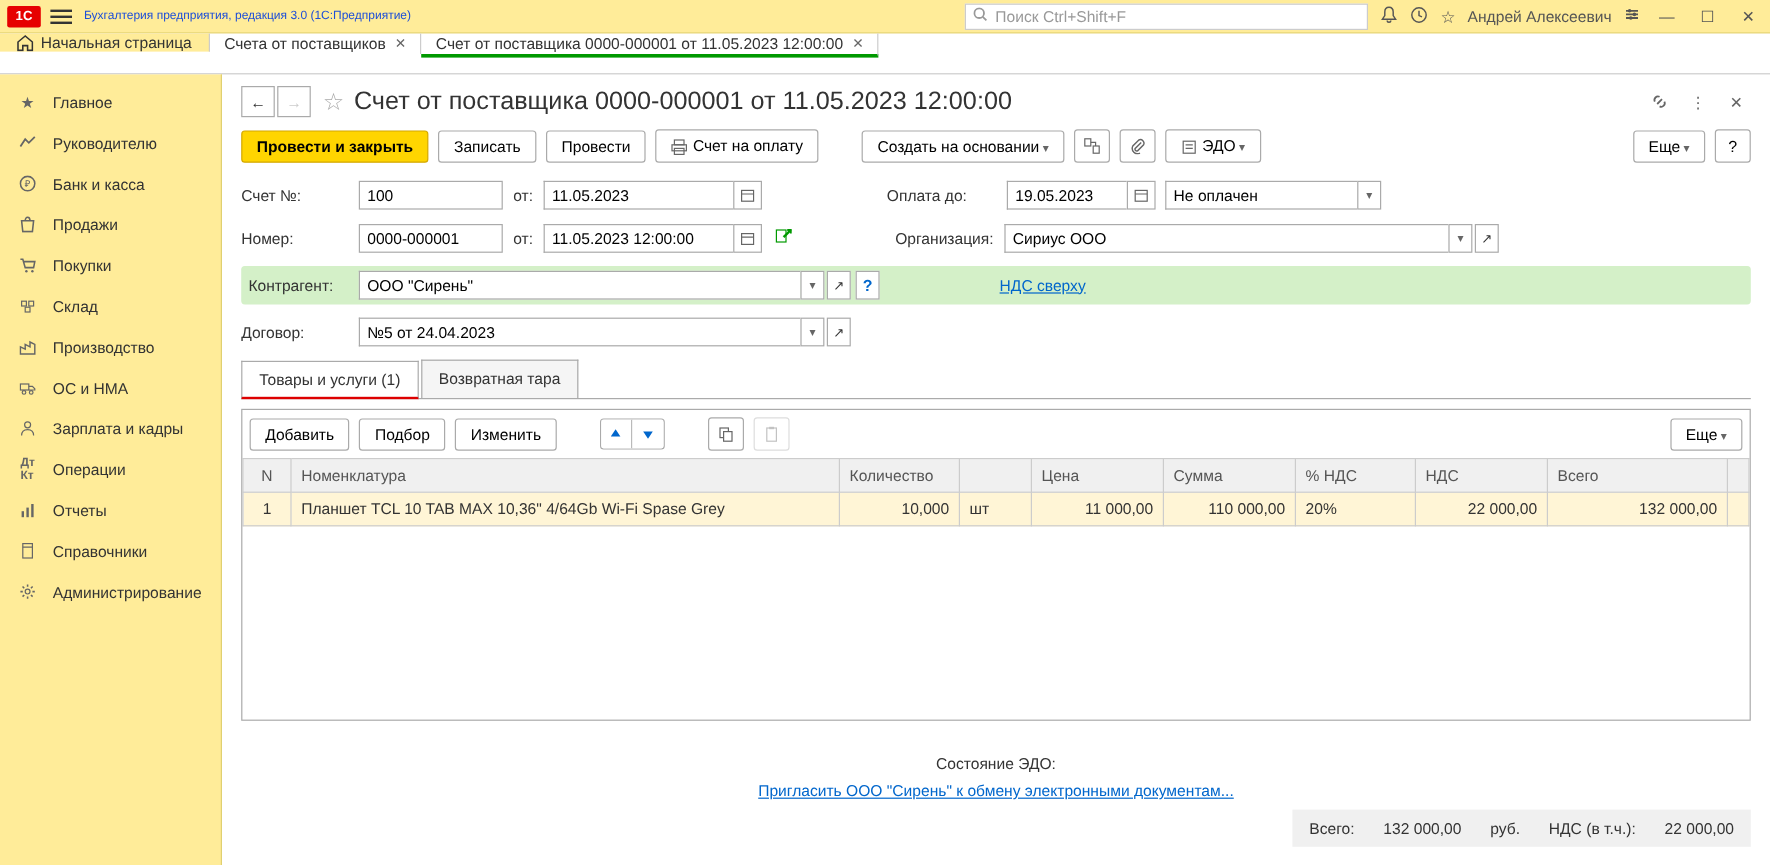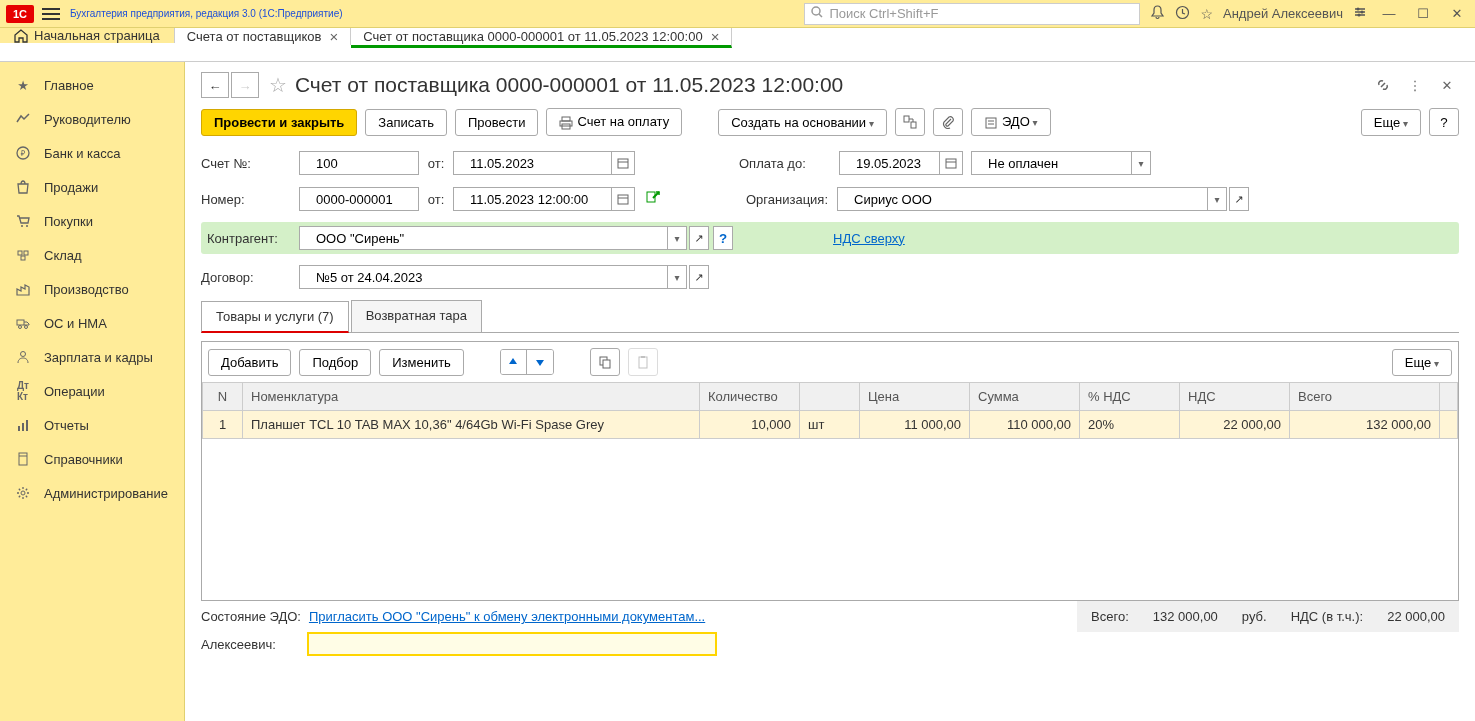--- a/index.html
+++ b/index.html
@@ -39,21 +39,21 @@
 .toolbar { display: flex; align-items: center; gap: 8px; margin-bottom: 14px; }
 .btn { padding: 5px 12px; border: 1px solid #aaa; background: #fff; cursor: pointer; font-size: 13px; border-radius: 3px; }
 .btn-primary { background: #ffd500; border-color: #d4a800; font-weight: bold; }
 .btn-drop::after { content: " ▾"; color: #666; font-size: 10px; }
 .btn svg { vertical-align: middle; margin-right: 4px; }
 .icon-btn { width: 30px; height: 28px; border: 1px solid #aaa; background: #fff; cursor: pointer; display: flex; align-items: center; justify-content: center; border-radius: 3px; }
 .tb-spacer { flex: 1; }
 
 .form-row { display: flex; align-items: center; margin-bottom: 10px; min-height: 26px; }
 .form-label { width: 98px; color: #333; }
-.form-input { height: 24px; border: 1px solid #aaa; padding: 0 16px; background: #fff; font-size: 13px; }
+.form-input { height: 24px; border: 1px solid #aaa; padding: 0 6px; background: #fff; font-size: 13px; }
 .date-group { display: flex; }
 .date-group .form-input { border-right: none; }
 .date-btn { width: 24px; height: 24px; border: 1px solid #aaa; background: #fff; display: flex; align-items: center; justify-content: center; cursor: pointer; }
 .select-group { display: flex; }
 .select-group .form-input { border-right: none; }
 .select-btn { width: 20px; height: 24px; border: 1px solid #aaa; background: #fff; display: flex; align-items: center; justify-content: center; cursor: pointer; font-size: 10px; color: #666; }
 .open-btn { width: 20px; height: 24px; border: 1px solid #aaa; background: #fff; display: flex; align-items: center; justify-content: center; cursor: pointer; margin-left: 2px; font-size: 11px; }
 .col-gap { width: 104px; }
 .highlight-row { background: #d4f0c8; padding: 4px 6px; border-radius: 3px; margin-bottom: 10px; }
 .help-btn { width: 20px; height: 24px; border: 1px solid #aaa; background: #fff; cursor: pointer; color: #0066cc; font-weight: bold; margin-left: 4px; }
@@ -68,21 +68,21 @@
 .arrow-btn-group { display: flex; border: 1px solid #aaa; border-radius: 3px; overflow: hidden; }
 .arrow-btn { width: 26px; height: 24px; background: #fff; display: flex; align-items: center; justify-content: center; cursor: pointer; }
 .arrow-btn:first-child { border-right: 1px solid #aaa; }
 .table { width: 100%; border-collapse: collapse; }
 .table th { background: #f0f0f0; border: 1px solid #ccc; padding: 6px 8px; text-align: left; font-weight: normal; color: #555; }
 .table td { border: 1px solid #ccc; padding: 6px 8px; }
 .table tr.data-row { background: #fff5d6; }
 .table .num { text-align: right; }
 .table .center { text-align: center; }
 
-.footer-row { display: flex; align-items: center; margin-top: 0; gap: 8px; }
+.footer-row { display: flex; align-items: center; margin-top: 28px; gap: 8px; flex-direction: column; }
 .totals-box { background: #f0f0f0; padding: 8px 14px; display: flex; gap: 24px; font-size: 13px; margin-left: auto; }
 .comment-input { width: 410px; height: 24px; border: 2px solid #ffd500; background: #fffde6; }
 </style>
 </head>
 <body>
 
 <div class="titlebar">
   <div class="logo">1C</div>
   <div class="hamburger">
       <div></div>
@@ -385,21 +385,21 @@
     <div class="form-row">
       <span class="form-label">Договор:</span>
       <div class="select-group">
         <input class="form-input" style="width: 368px;" value="№5 от 24.04.2023">
         <div class="select-btn">▾</div>
       </div>
       <div class="open-btn">↗</div>
     </div>
 
     <div class="sub-tabs">
-      <div class="sub-tab active">Товары и услуги (7)</div>
+      <div class="sub-tab active">Товары и услуги (1)</div>
       <div class="sub-tab">Возвратная тара</div>
     </div>
 
     <div class="table-wrap">
       <div class="table-toolbar">
         <button class="btn">Добавить</button>
         <button class="btn">Подбор</button>
         <button class="btn">Изменить</button>
         <div style="width:20px;"></div>
         <div class="arrow-btn-group">

